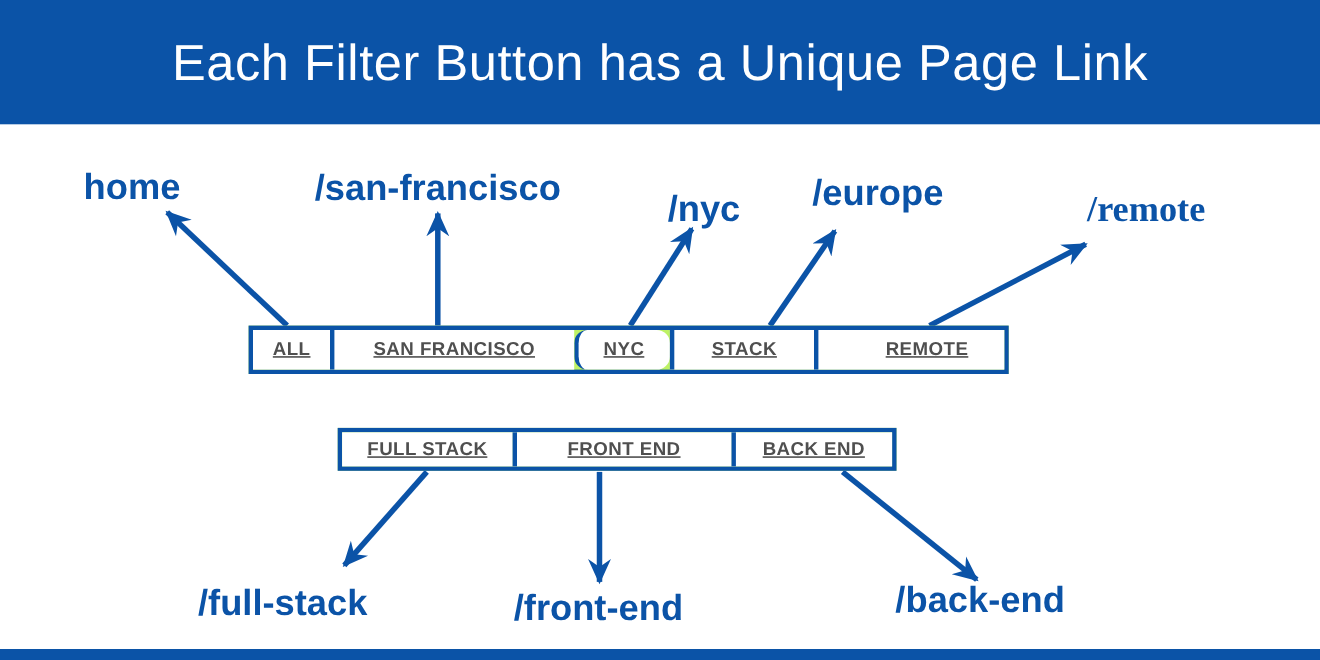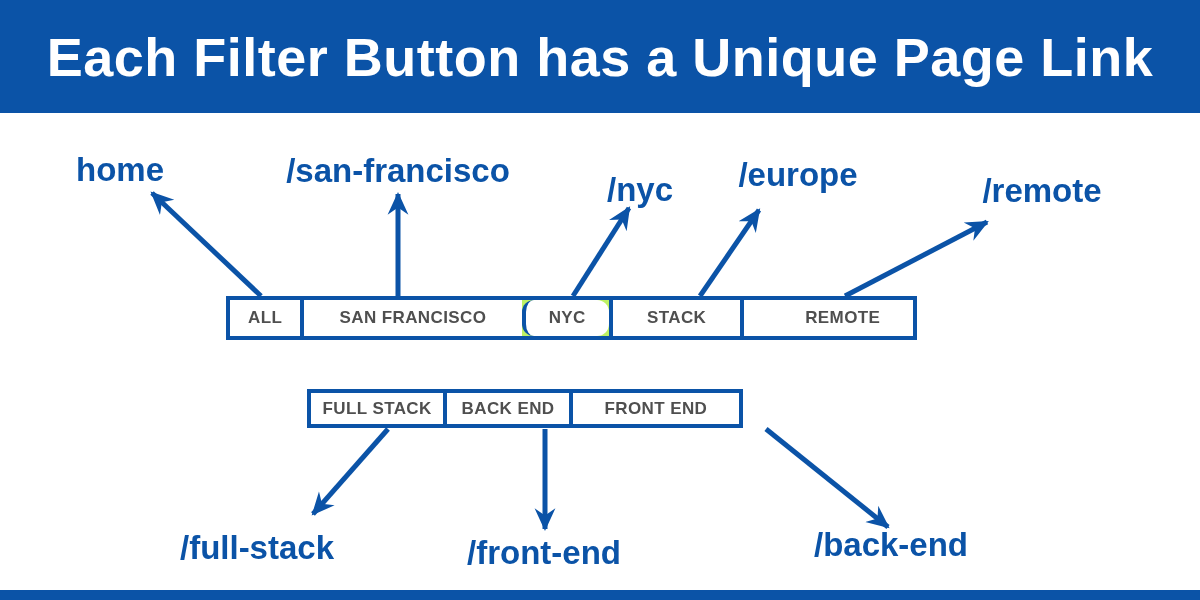--- a/index.html
+++ b/index.html
@@ -8,30 +8,30 @@
     position: relative; width: 1200px; height: 600px;
     background: #ffffff; overflow: hidden;
     font-family: "Liberation Sans", sans-serif;
   }
   .header-band {
     position: absolute; left: 0; top: 0; width: 100%; height: 113px;
     background: var(--brand);
     display: flex; align-items: center; justify-content: center;
   }
   .header-title {
-    color: #ffffff; font-size: 54px; font-weight: 700;
+    color: #ffffff; font-size: 46px; font-weight: 400;
     letter-spacing: 0.5px; white-space: nowrap;
   }
   .footer-band {
     position: absolute; left: 0; bottom: 0; width: 100%; height: 10px;
     background: var(--brand);
   }
   .filter-row {
     position: absolute; display: flex; box-sizing: border-box;
-    border: 4px solid var(--brand); background: #bef264;
+    border: 4px solid var(--brand); background: #bef264; text-decoration: underline;
   }
   .filter-btn {
     box-sizing: border-box; border-left: 4px solid var(--brand);
     display: flex; align-items: center; justify-content: center;
     background: #ffffff; cursor: pointer;
   }
   .filter-btn:first-child { border-left: none; }
   .filter-btn span {
     color: var(--btn-text); font-size: 17px; font-weight: 700;
     letter-spacing: 0.4px; white-space: nowrap;
@@ -81,38 +81,38 @@
         <span>NYC</span>
       </div>
       <div class="filter-btn" style="flex: 138 0 0px;">
         <span>STACK</span>
       </div>
       <div class="filter-btn" style="flex: 152 0 0px; padding-left: 28px;">
         <span>REMOTE</span>
       </div>
     </div>
 
-  <div id="role-row" class="filter-row" style="left: 307px; top: 389px; width: 436px; height: 39px;">
+  <div id="role-row" class="filter-row" style="left: 307px; top: 389px; width: 508px; height: 39px;">
       <div class="filter-btn" style="flex: 160 0 0px;">
         <span>FULL STACK</span>
       </div>
+      <div class="filter-btn" style="flex: 201 0 0px;">
+        <span>FRONT END</span>
+      </div>
       <div class="filter-btn" style="flex: 147 0 0px;">
         <span>BACK END</span>
-      </div>
-      <div class="filter-btn" style="flex: 201 0 0px;">
-        <span>FRONT END</span>
       </div>
     </div>
 
   <div id="labels-layer">
       <span class="link-label" style="left: 120px; top: 170px;">home</span>
       <span class="link-label" style="left: 398px; top: 171px;">/san-francisco</span>
       <span class="link-label" style="left: 640px; top: 190px;">/nyc</span>
       <span class="link-label" style="left: 798px; top: 175px;">/europe</span>
-      <span class="link-label" style="left: 1042px; top: 191px;">/remote</span>
+      <span class="link-label" style="left: 1042px; top: 191px; font-family: Liberation Serif, serif;">/remote</span>
       <span class="link-label" style="left: 257px; top: 548px;">/full-stack</span>
       <span class="link-label" style="left: 544px; top: 553px;">/front-end</span>
       <span class="link-label" style="left: 891px; top: 545px;">/back-end</span>
     </div>
 
   <div class="footer-band"></div>
 
 </div>
 
 </body></html>

